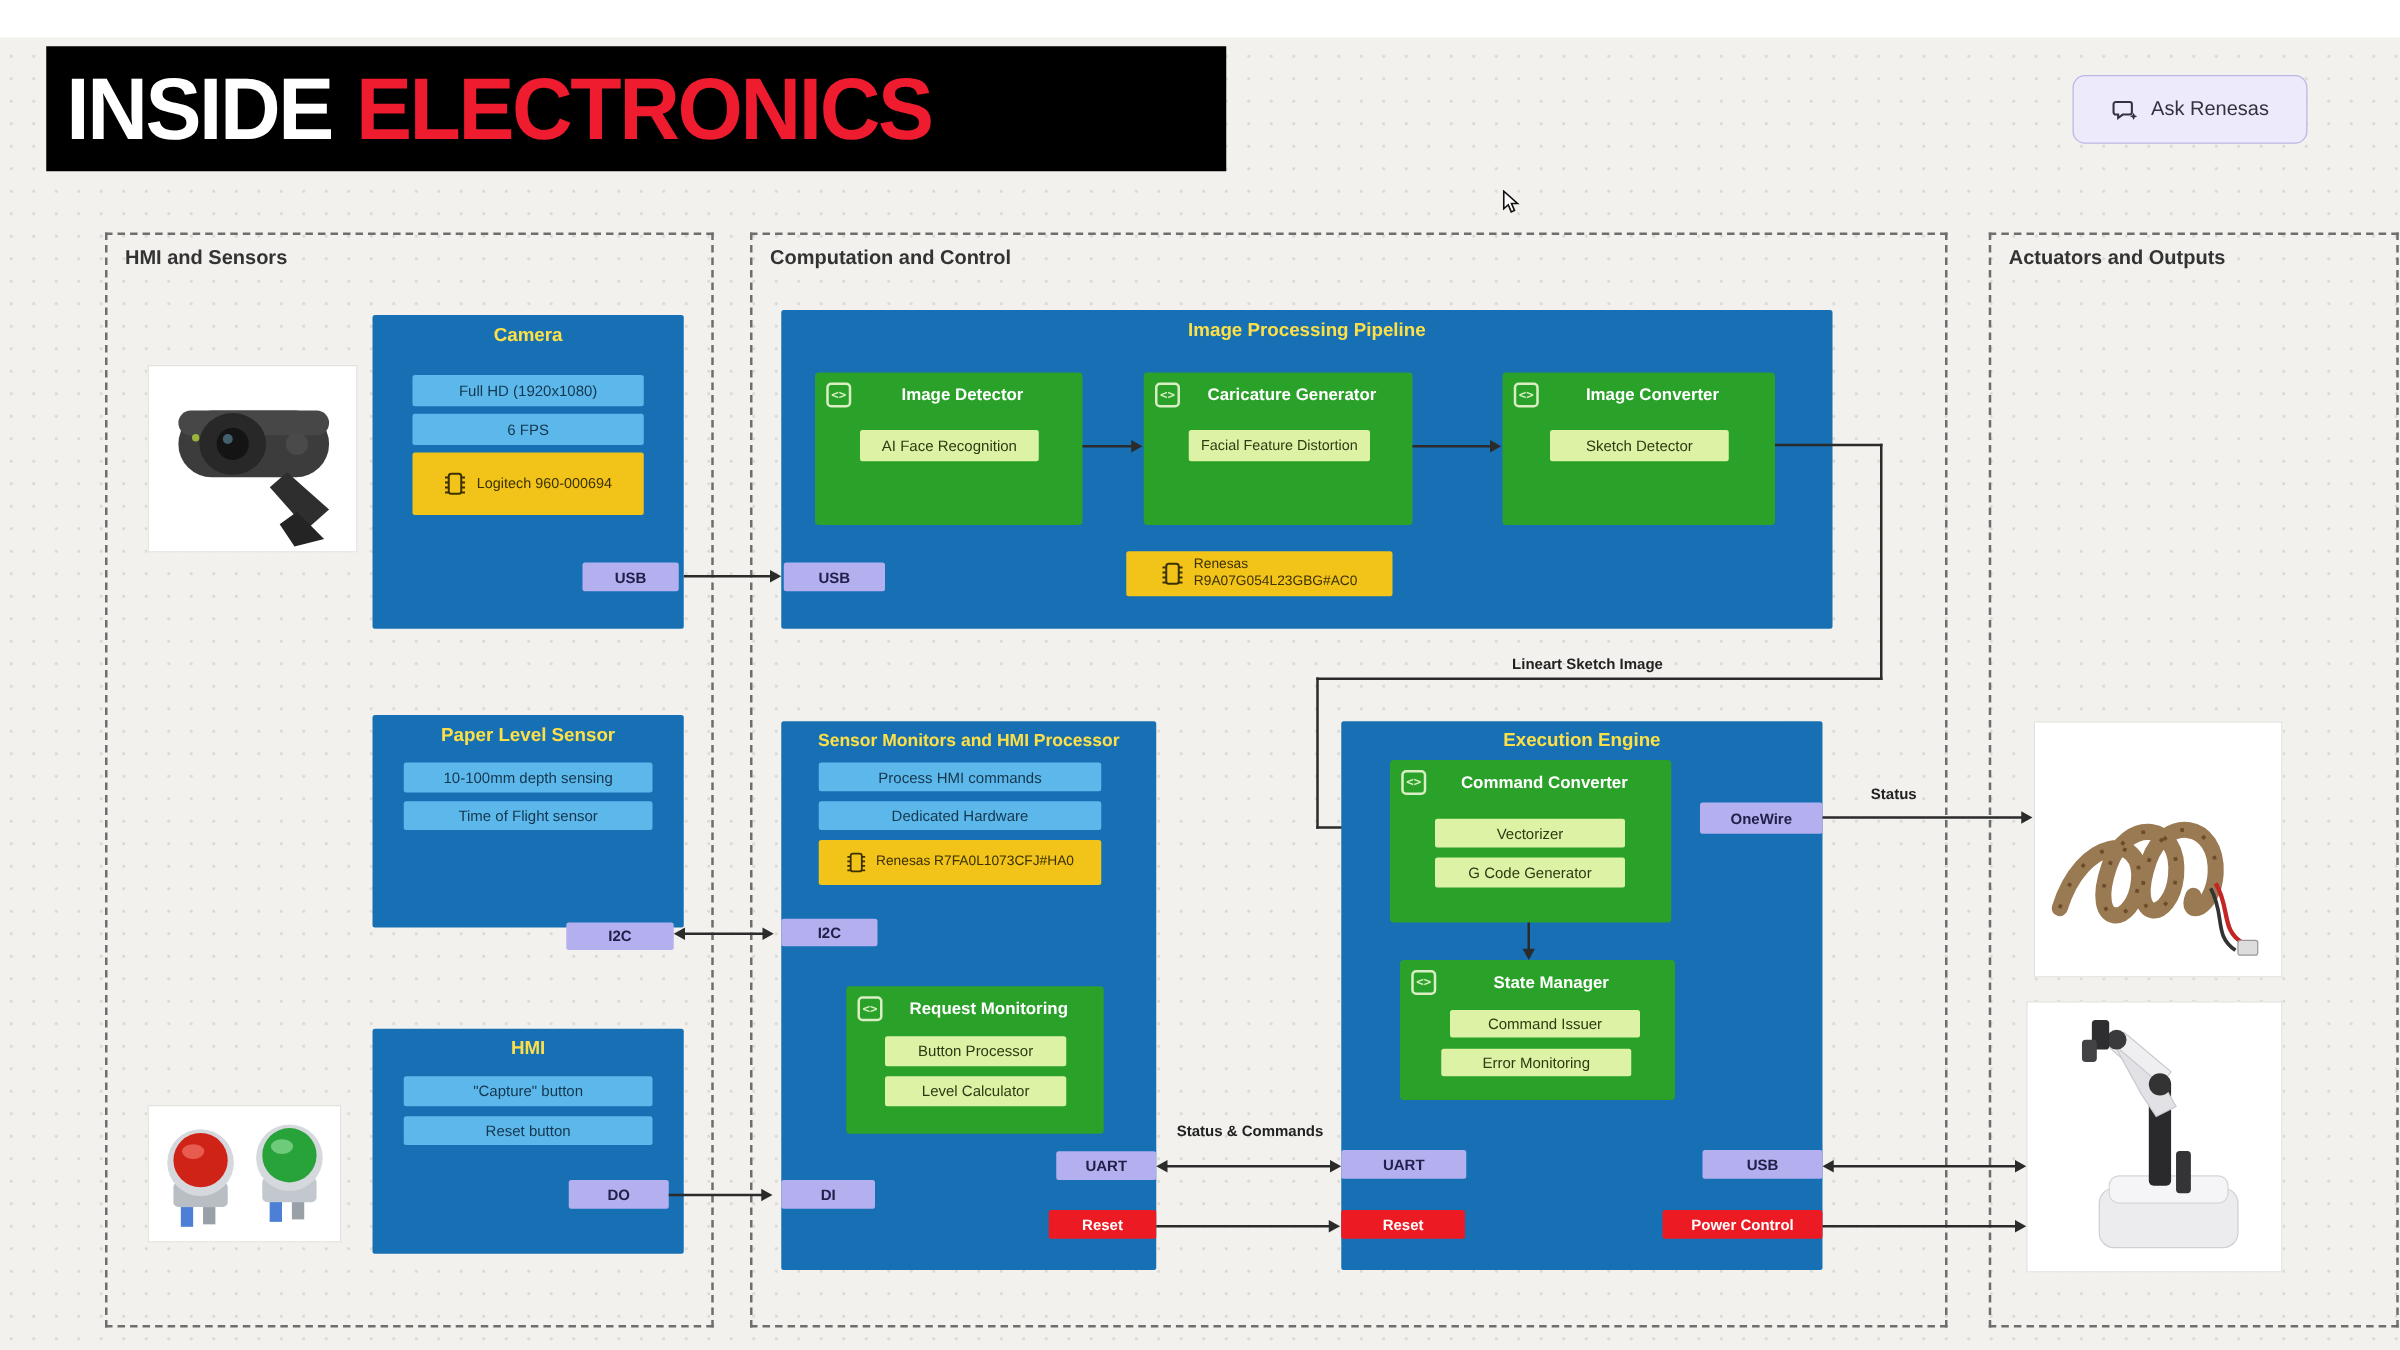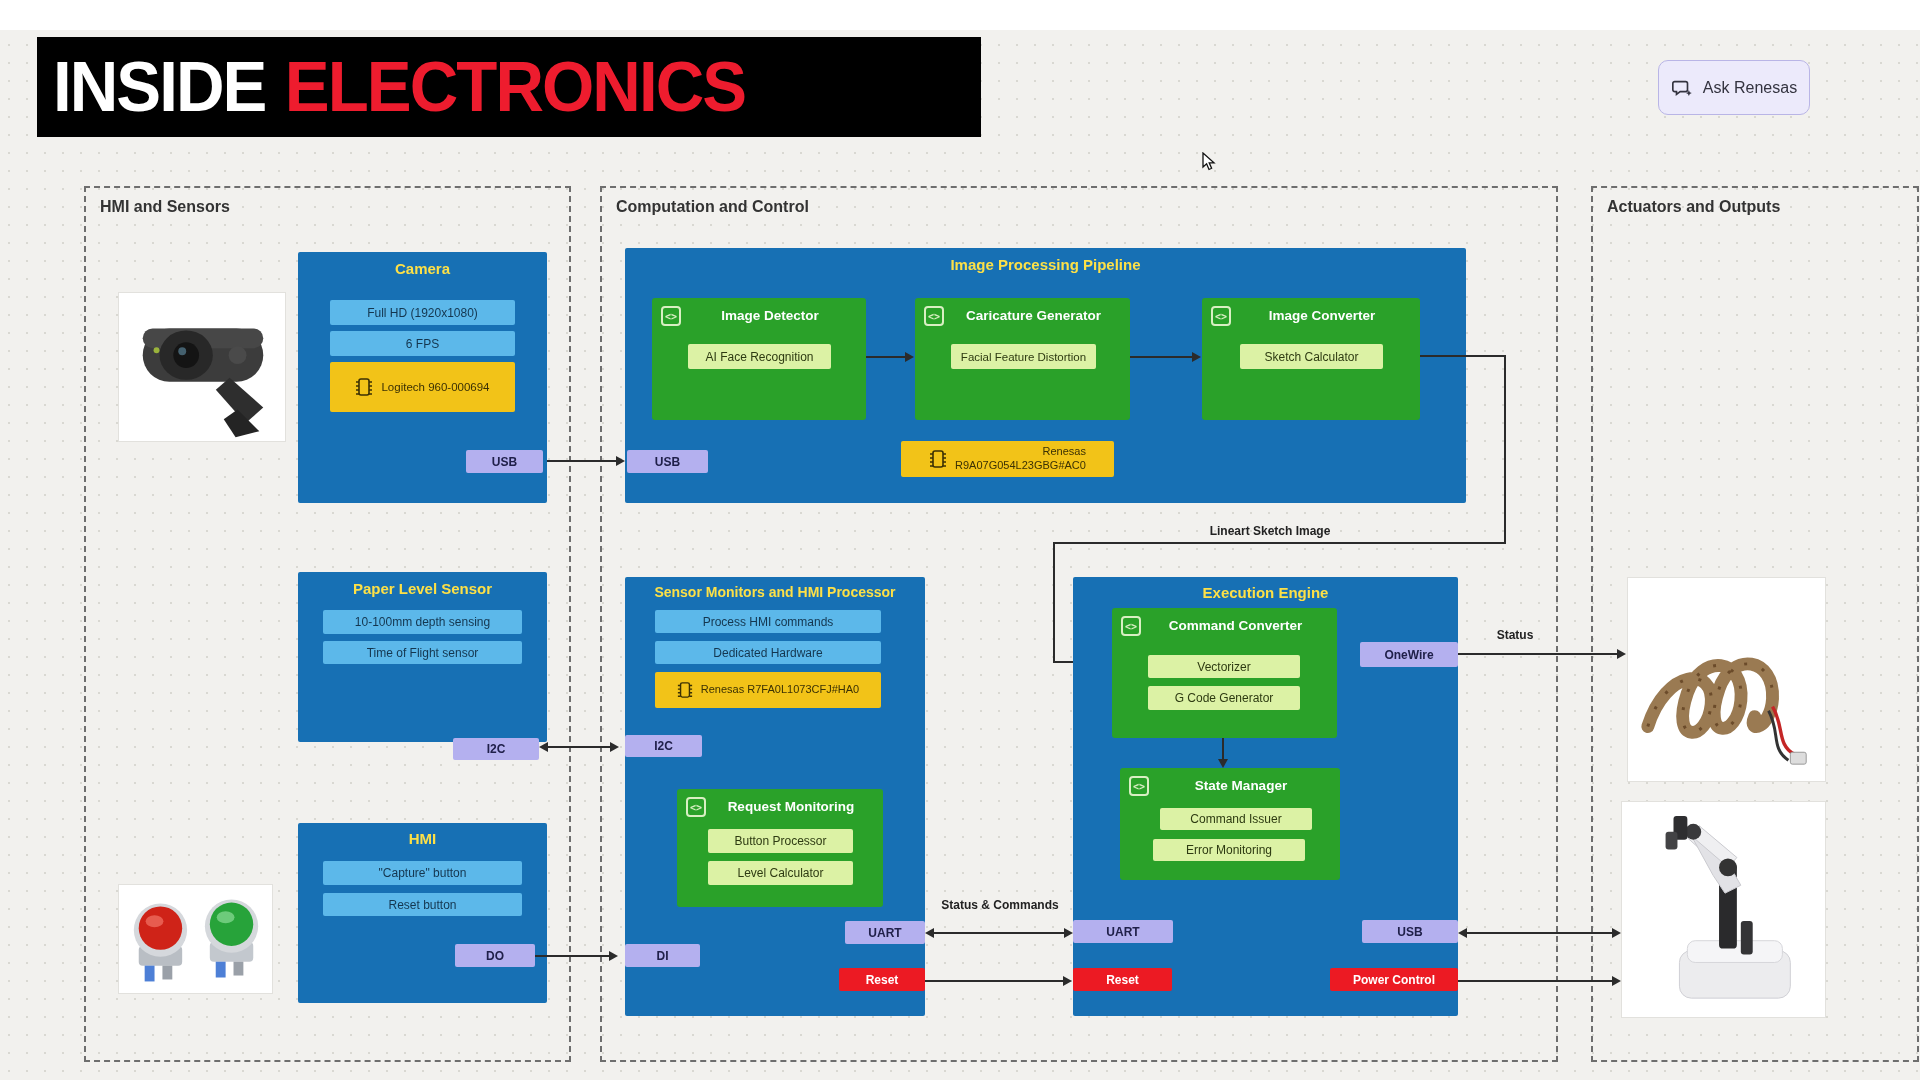--- a/index.html
+++ b/index.html
@@ -17,33 +17,33 @@
     position:relative;overflow:hidden;
   }
   .topstrip{position:absolute;left:0;top:0;width:1920px;height:30px;background:#fff}
   
   .banner{position:absolute;left:37px;top:37px;width:944px;height:100px;background:#000;
     display:flex;align-items:center;padding-left:16px;white-space:nowrap;overflow:hidden}
   .banner .w{font-size:70px;font-weight:900;letter-spacing:-2px;transform:scaleX(.96);transform-origin:left center;display:flex}
   .banner .white{color:#fff;margin-right:20px}
   .banner .redtxt{color:#ee1c2e}
   
-  .askbtn{position:absolute;left:1658px;top:60px;width:152px;height:55px;background:#eceafb;
+  .askbtn{position:absolute;left:1658px;top:60px;width:188px;height:55px;background:#eceafb;
     border:1.5px solid #b9b5e6;border-radius:10px;display:flex;align-items:center;justify-content:center;
     gap:10px;font-size:16px;color:#33333f;cursor:pointer}
   
   .section{position:absolute;border:2px dashed #6e6e6e}
   .sec-label{position:absolute;left:14px;top:10px;font-size:16px;font-weight:bold;color:#333}
   
   .blk{position:absolute;background:var(--blue);border-radius:2px}
   .blk-title{position:absolute;top:8px;left:0;right:0;text-align:center;color:#fde047;font-weight:bold;font-size:15px}
   .row{position:absolute;background:var(--rowblue);display:flex;align-items:center;justify-content:center;
     font-size:12px;color:#14364f;border-radius:2px;text-align:center}
   .chipbox{position:absolute;background:var(--yellow);display:flex;align-items:center;justify-content:center;
-    gap:8px;font-size:11.5px;color:#3b3104;border-radius:2px;text-align:right;line-height:1.25}
+    gap:8px;font-size:11.5px;color:#3b3104;border-radius:2px;text-align:left;line-height:1.25}
   .tab{position:absolute;background:var(--lav);display:flex;align-items:center;justify-content:center;
     font-size:12px;font-weight:bold;color:#20204a;border-radius:2px}
   .tab-red{background:var(--red);color:#fff}
   .gblk{position:absolute;background:var(--green);border-radius:3px}
   .gtitle{position:absolute;top:10px;left:26px;right:4px;text-align:center;color:#fff;font-weight:bold;font-size:13.5px}
   .gitem{position:absolute;background:var(--lgreen);display:flex;align-items:center;justify-content:center;
     font-size:12px;color:#2e3b12;border-radius:2px}
   .code-ic{position:absolute;left:9px;top:8px;width:20px;height:20px;border:2px solid #d9efc3;border-radius:4px;
     color:#d9efc3;font-size:10px;font-weight:bold;display:flex;align-items:center;justify-content:center;
     font-family:"DejaVu Sans Mono",monospace}
@@ -134,21 +134,21 @@
 
   <div class="gblk" style="left:290px;top:50px;width:215px;height:122px">
     <span class="code-ic">&lt;&gt;</span>
     <div class="gtitle">Caricature Generator</div>
     <div class="gitem" style="left:36px;top:46px;width:145px;height:25px;font-size:11.5px">Facial Feature Distortion</div>
   </div>
 
   <div class="gblk" style="left:577px;top:50px;width:218px;height:122px">
     <span class="code-ic">&lt;&gt;</span>
     <div class="gtitle">Image Converter</div>
-    <div class="gitem" style="left:38px;top:46px;width:143px;height:25px">Sketch Calculator</div>
+    <div class="gitem" style="left:38px;top:46px;width:143px;height:25px">Sketch Detector</div>
   </div>
 
   <div class="tab" style="left:2px;top:202px;width:81px;height:23px">USB</div>
 
   <div class="chipbox" style="left:276px;top:193px;width:213px;height:36px;font-size:11px">
     <span style="display:flex">
       <svg width="18" height="24" viewBox="0 0 18 22" stroke="#3b3104" fill="none" stroke-width="1.6">
         <rect x="4" y="3" width="10" height="16" rx="2"></rect>
         <path d="M1 6h3M1 10h3M1 14h3M1 18h3M14 6h3M14 10h3M14 14h3M14 18h3"></path>
       </svg>

